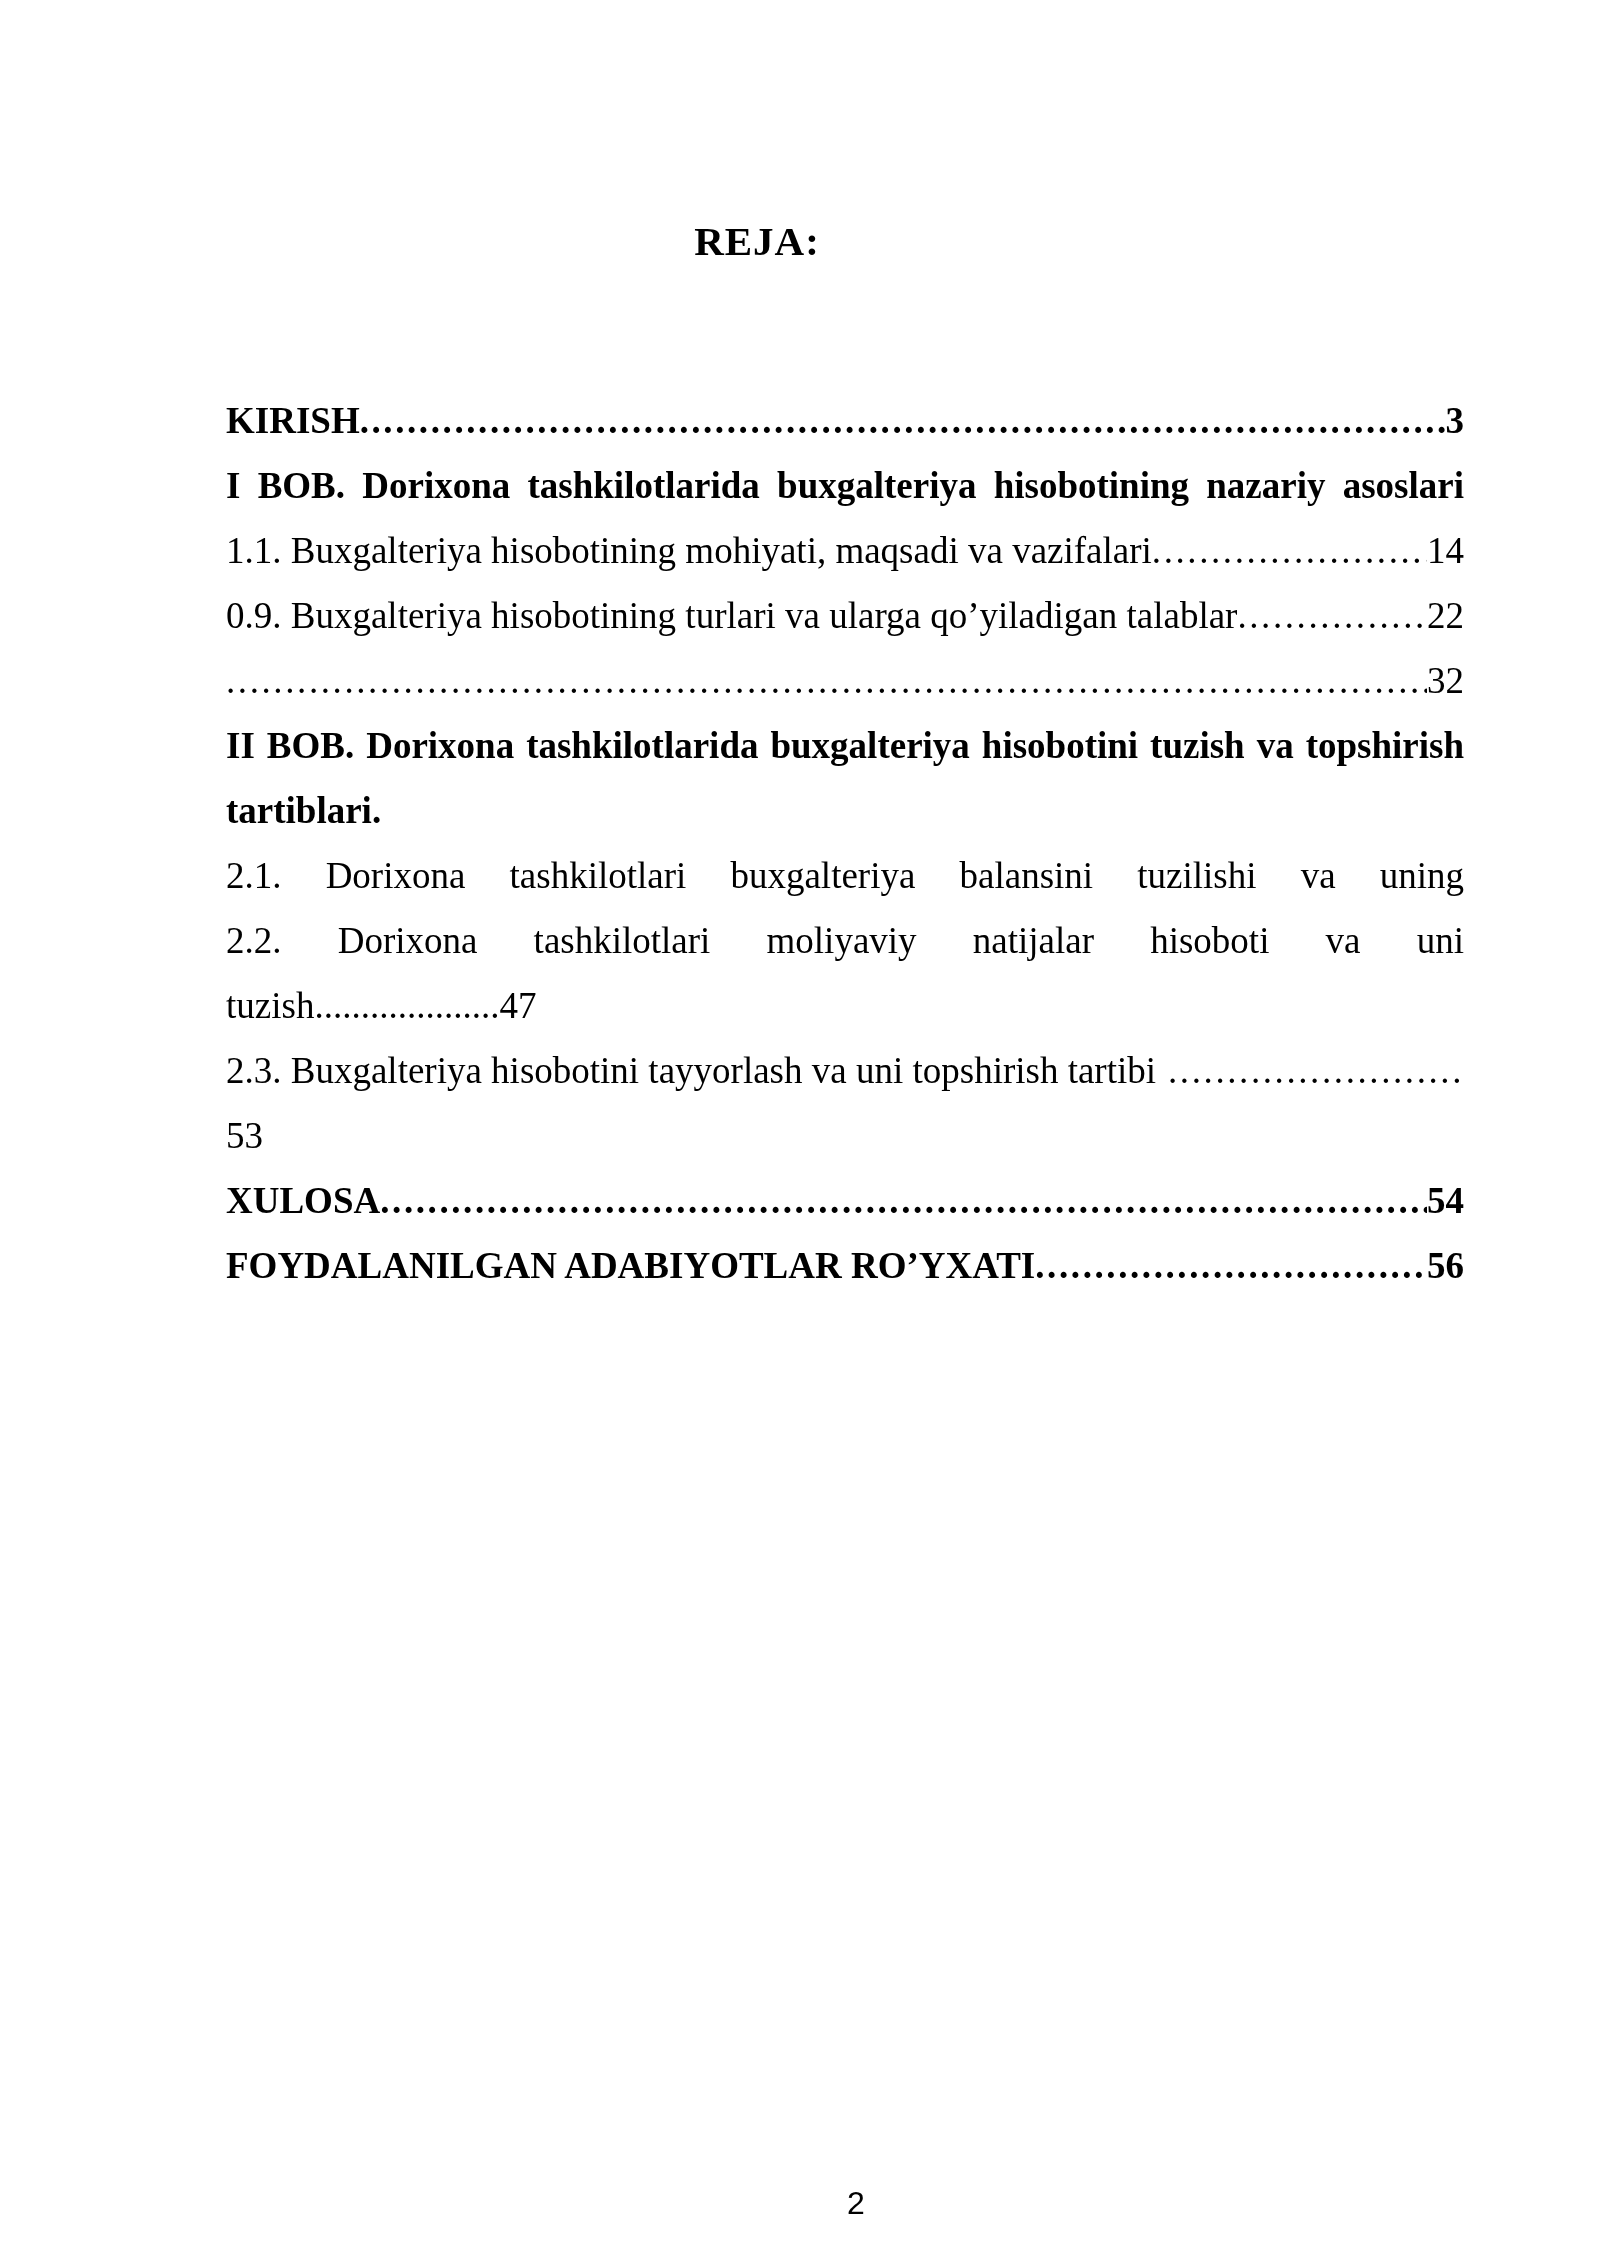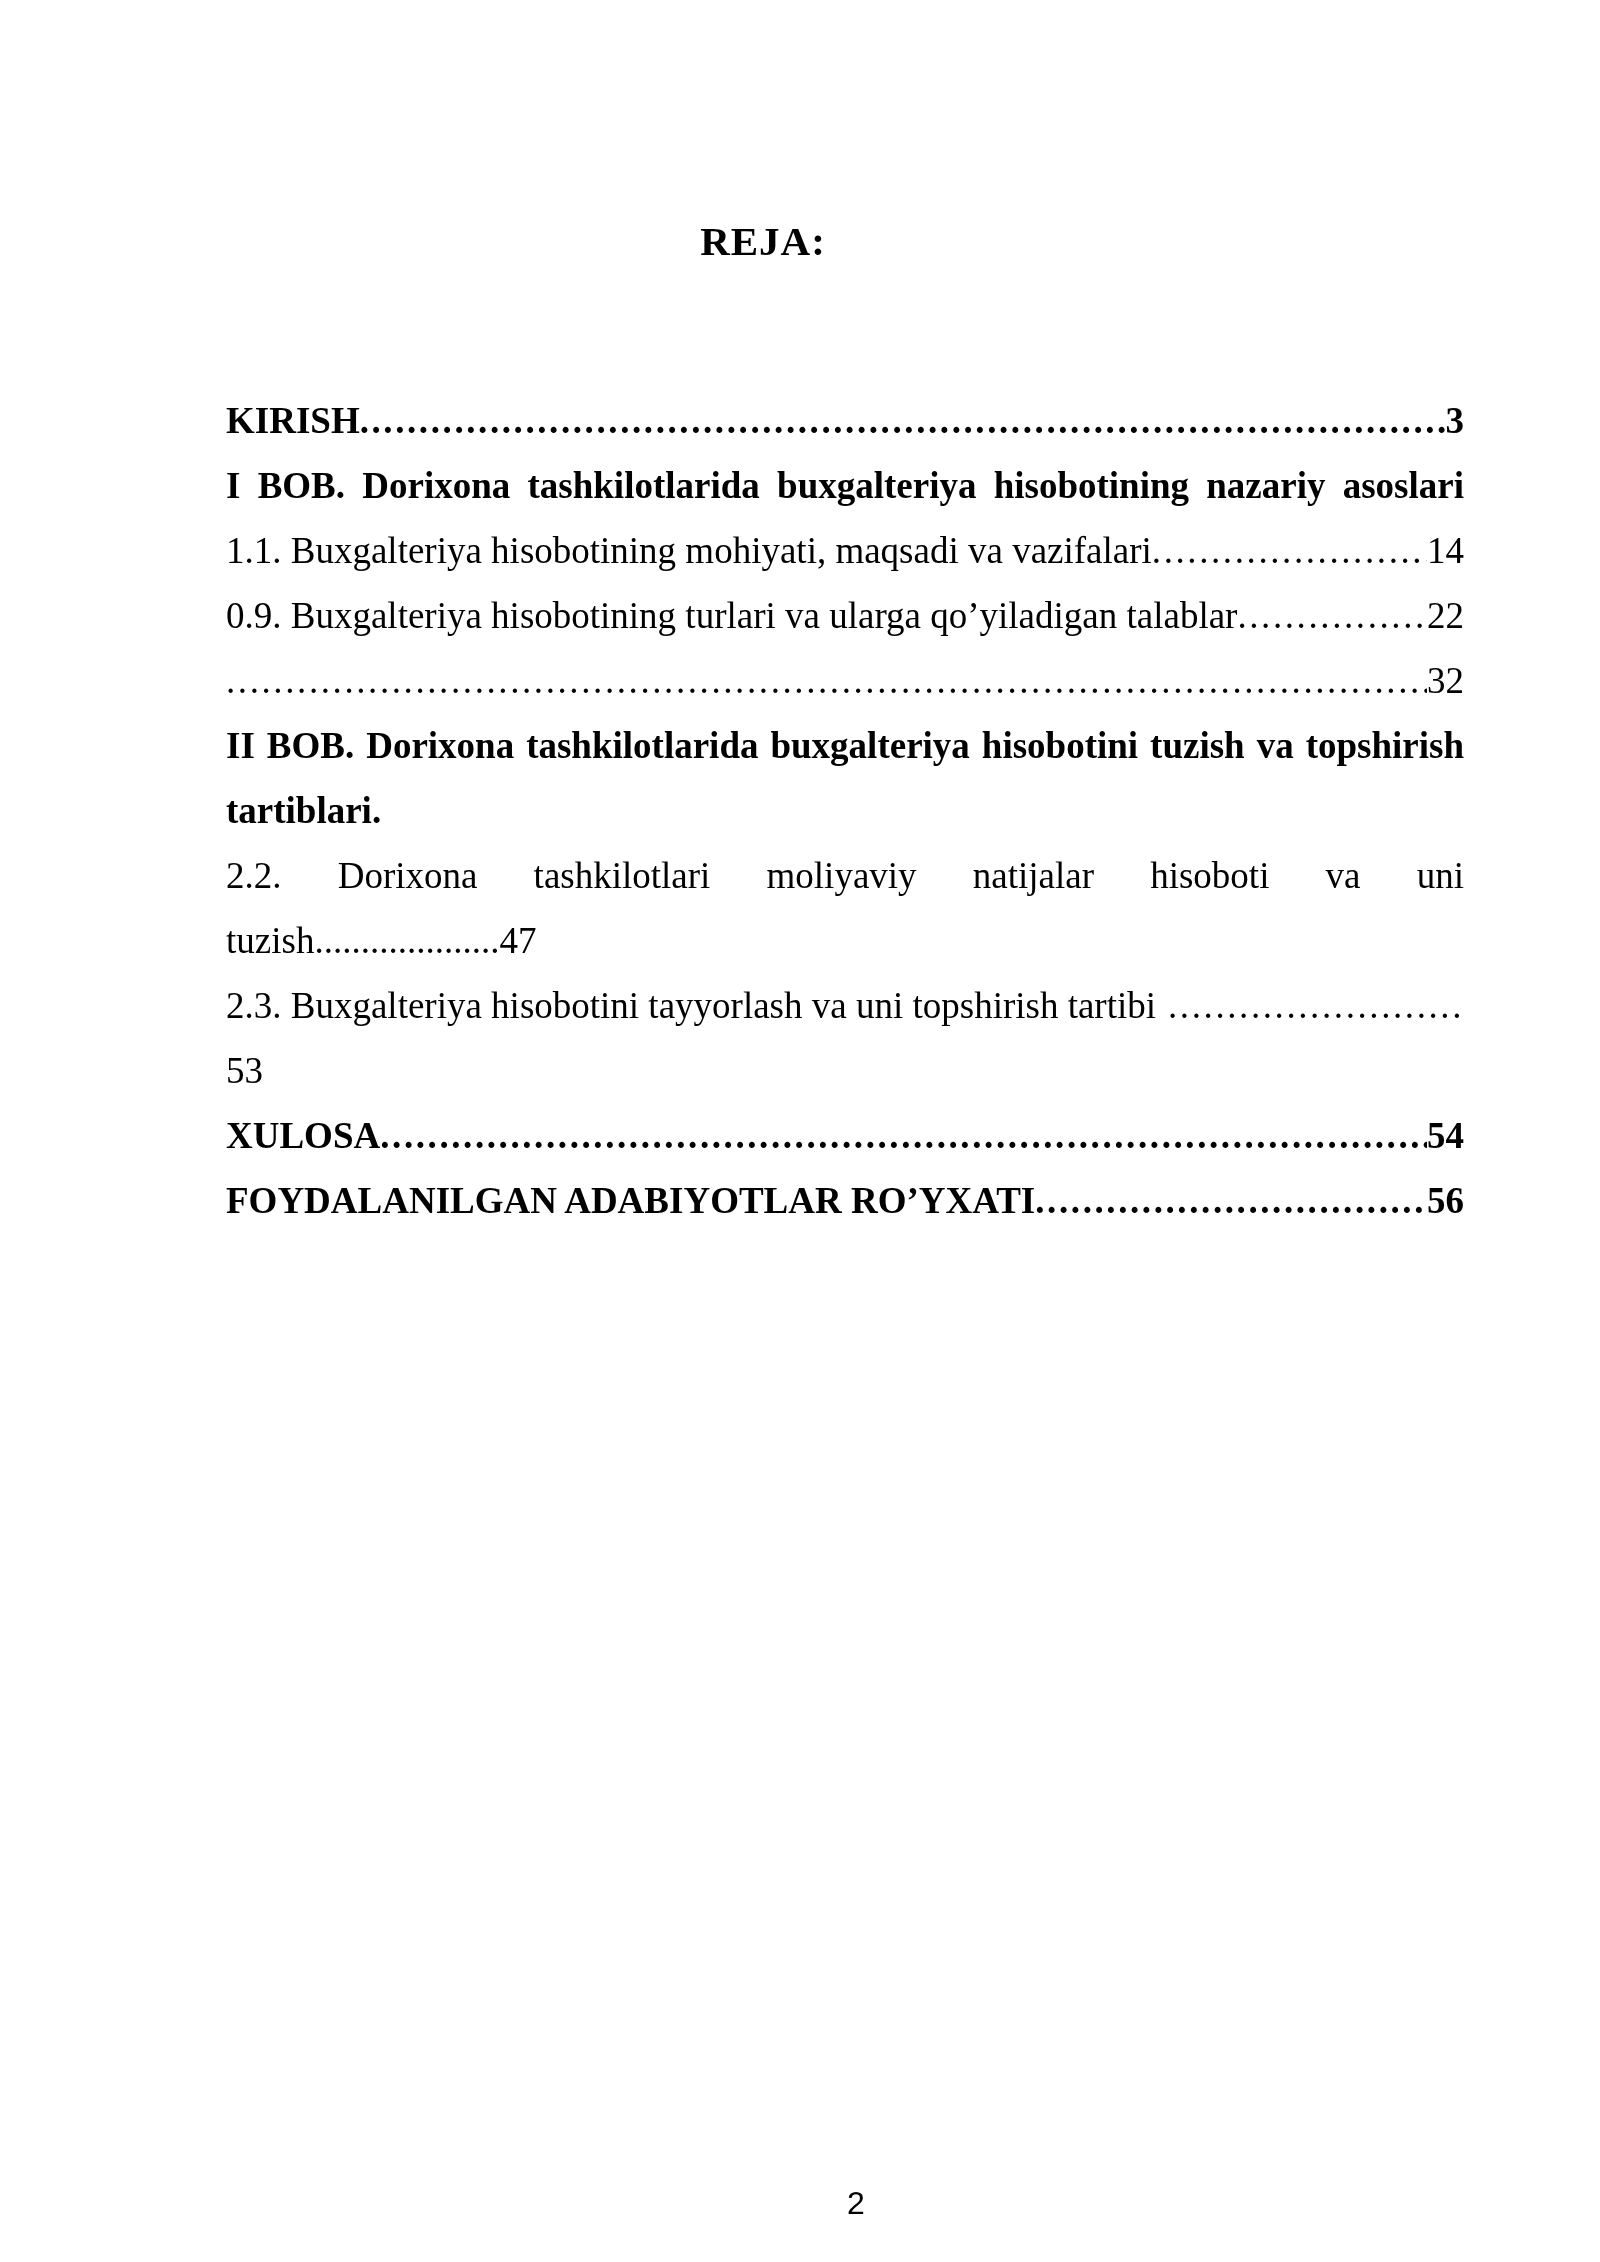--- a/index.html
+++ b/index.html
@@ -7,21 +7,21 @@
     position:relative;
     width:1600px;height:2262px;
     background:#ffffff;
     font-family:"Liberation Serif", serif;
     color:#000;
     overflow:hidden;
     margin:0 auto;
   }
   .doc-title{
     position:absolute;
-    left:234px;width:1238px;top:217px;
+    left:228px;width:1238px;top:217px;
     text-align:center;
     font-size:41px;font-weight:bold;
     line-height:48px;
     letter-spacing:1px;
   }
   .doc-title .shift{position:relative;left:-90px;}
   .toc{
     position:absolute;
     left:226px;width:1238px;top:388px;
     font-size:37px;
@@ -90,20 +90,23 @@
     </div>
 
     <div class="row just bold">
       <span>II BOB. Dorixona tashkilotlarida buxgalteriya hisobotini tuzish va topshirish</span>
     </div>
 
     <div class="row bold">
       <span>tartiblari.</span>
     </div>
 
+    <div class="row just">
+      <span>2.1. Dorixona tashkilotlari buxgalteriya balansini tuzilishi va uning</span>
+    </div>
 
 
     <div class="row just">
       <span>2.2. Dorixona tashkilotlari moliyaviy natijalar hisoboti va uni</span>
     </div>
 
     <div class="row">
       <span>tuzish....................47</span>
     </div>
 

